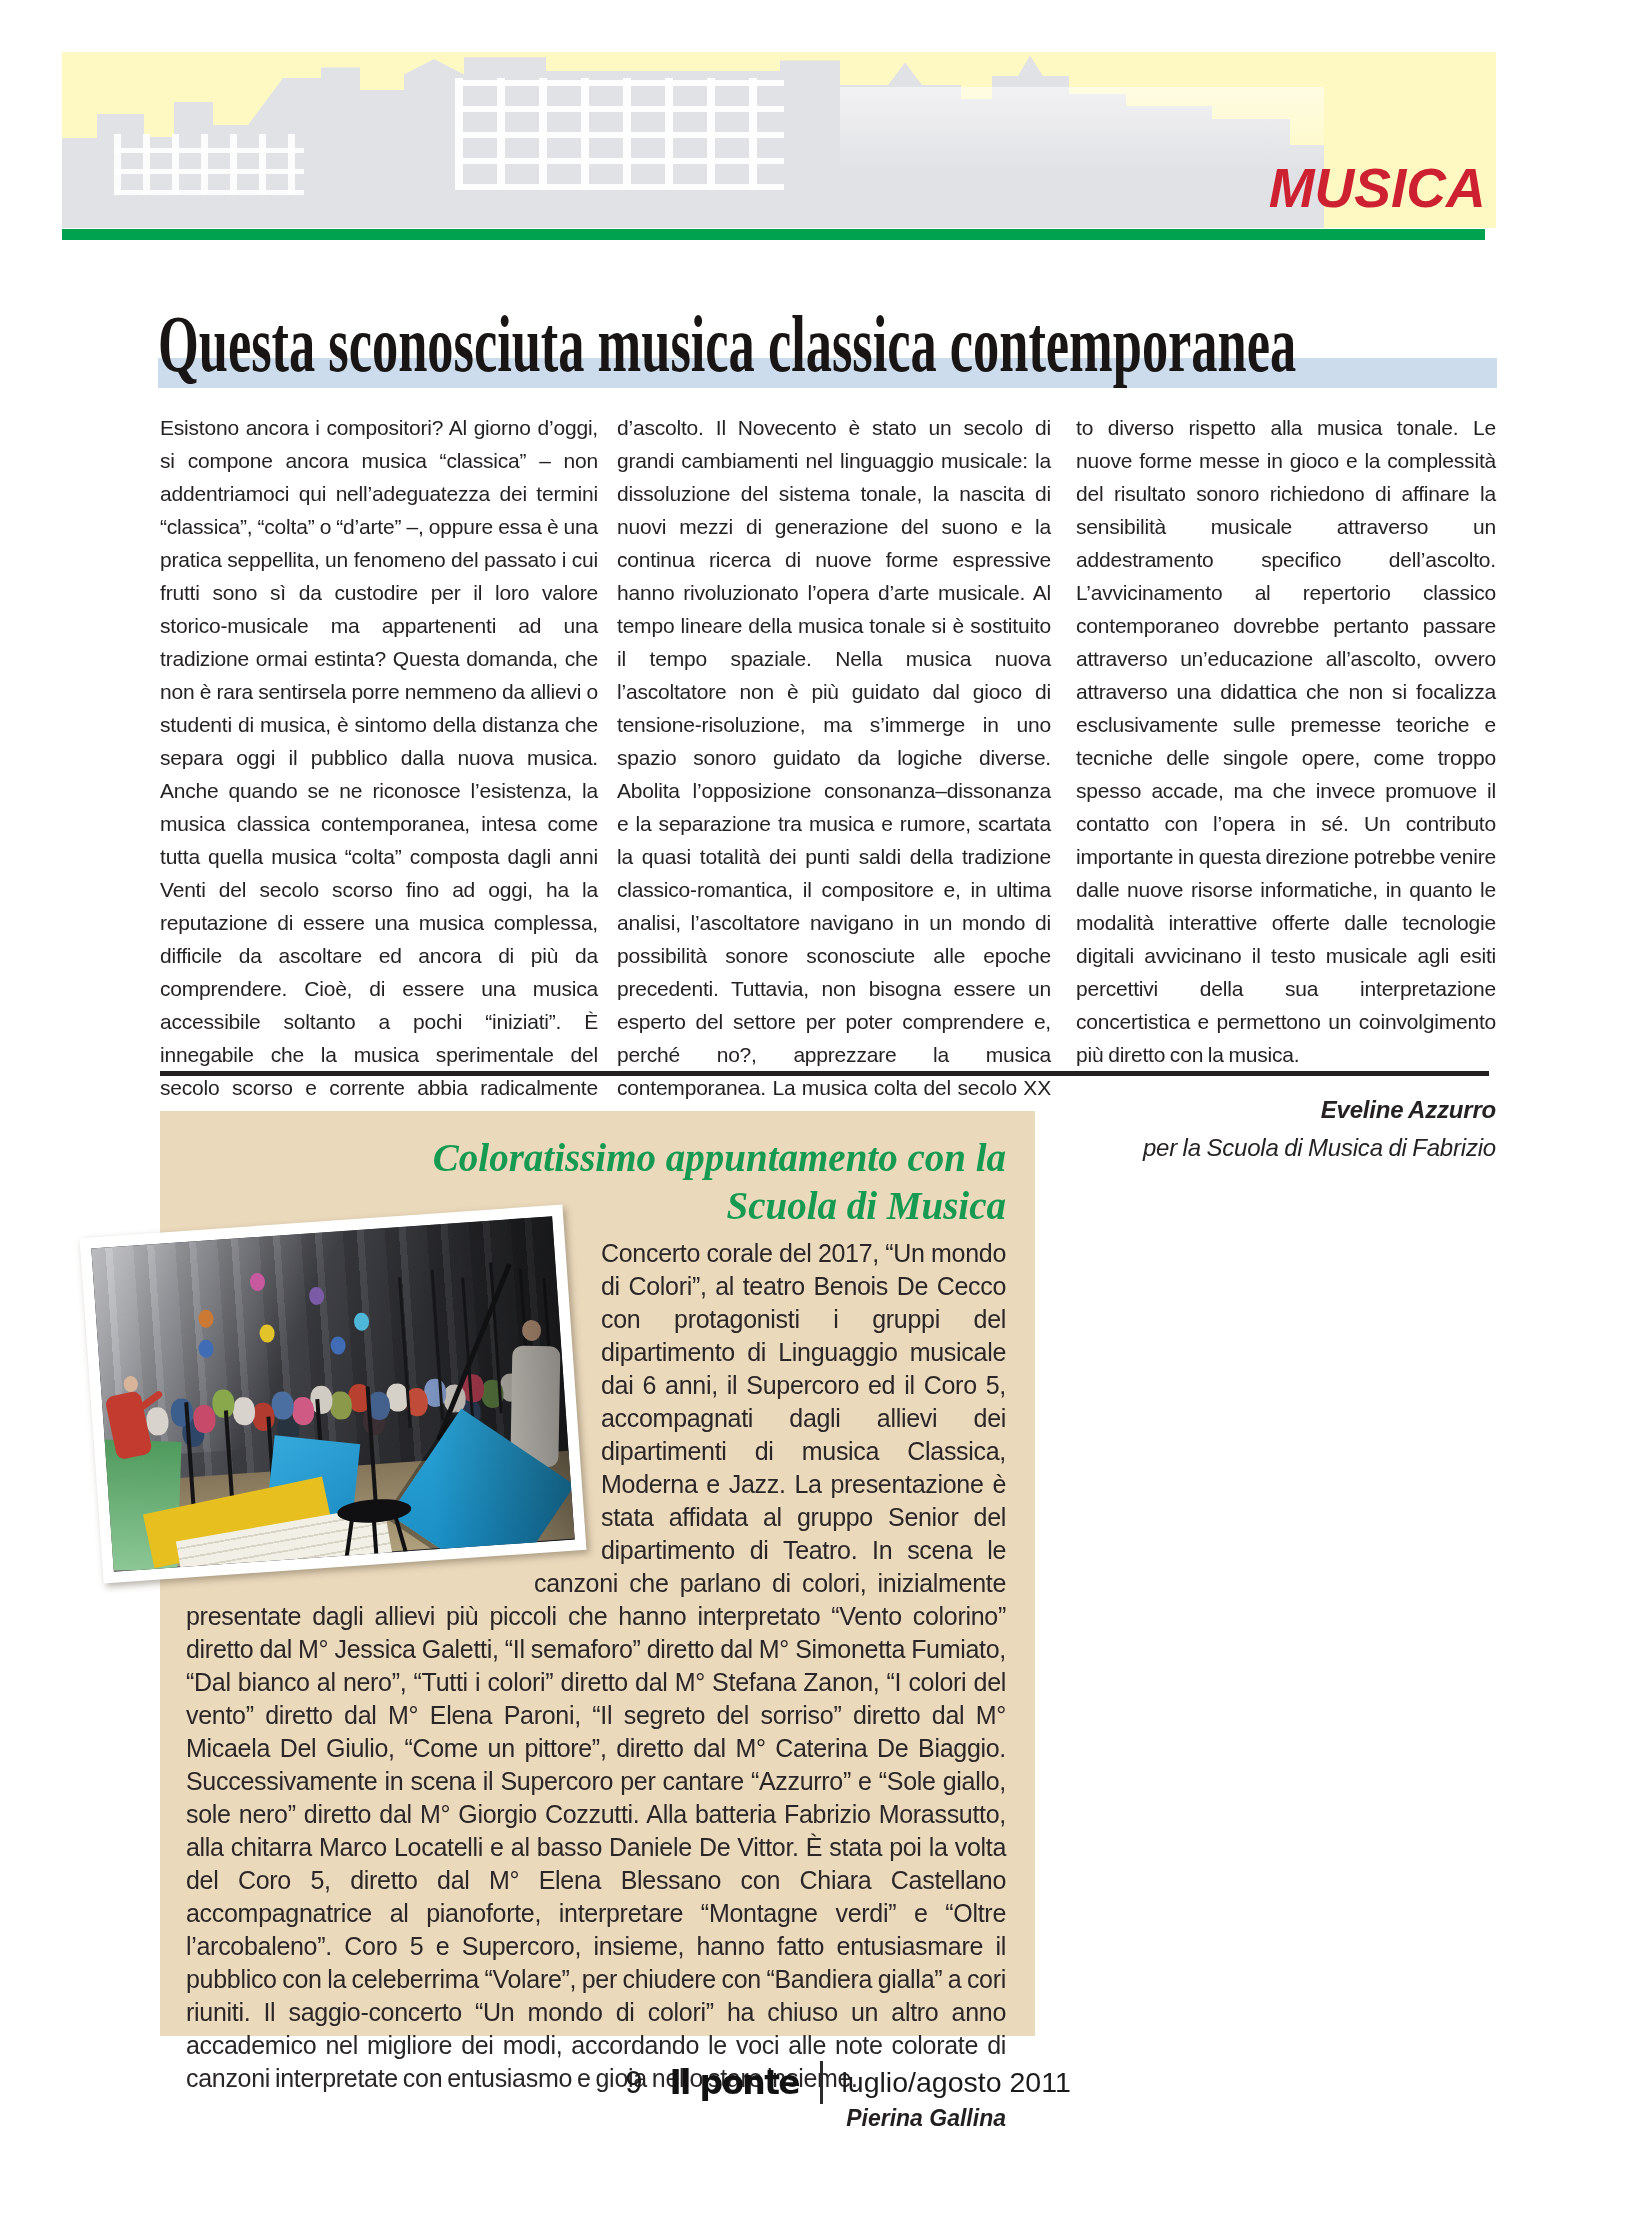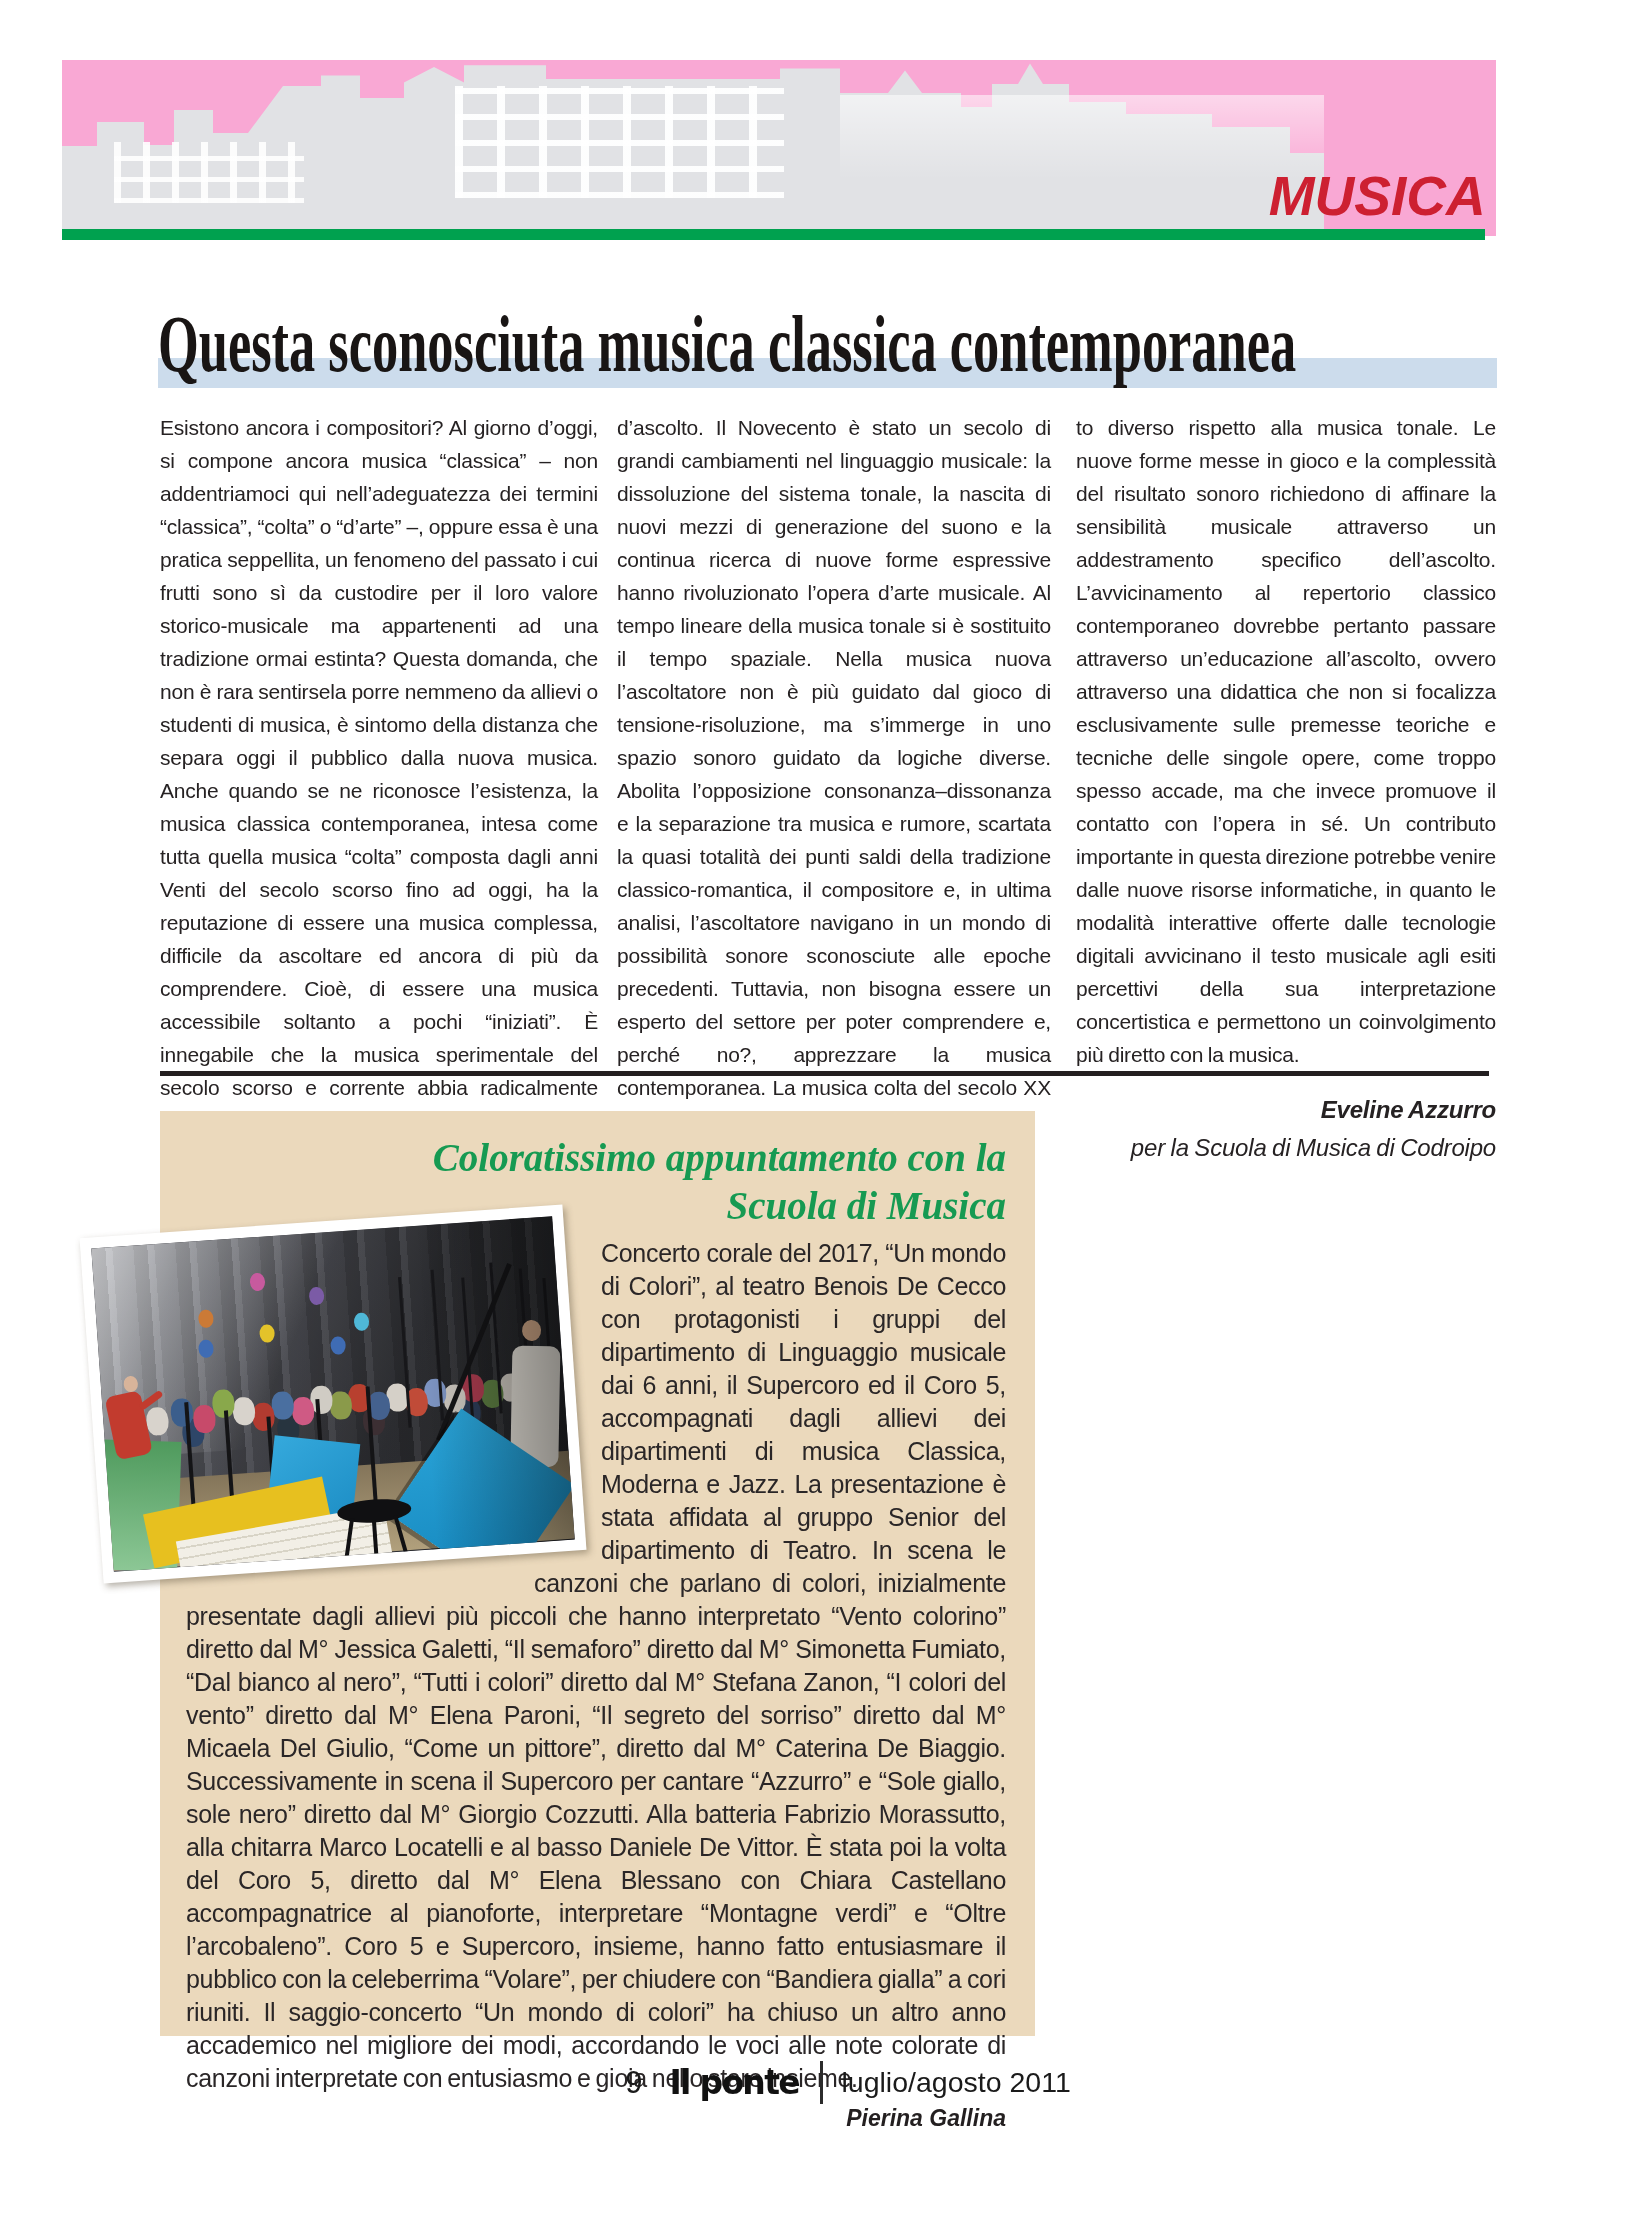--- a/index.html
+++ b/index.html
@@ -4,21 +4,21 @@
 <style>
   * { margin:0; padding:0; box-sizing:border-box; }
   body { background:#888; }
   .page {
     position:relative; width:1644px; height:2214px; background:#ffffff;
     font-family:"Liberation Sans", sans-serif; color:#231f20; overflow:hidden;
     margin:0 auto;
   }
 
   
-  .banner { position:absolute; left:62px; top:60px; width:1434px; height:176px; overflow:hidden; background:#f9a8d4; }
+  .banner { position:absolute; left:62px; top:52px; width:1434px; height:176px; overflow:hidden; background:#fef9c3; }
   .sky-base {
     position:absolute; left:0; top:0; width:1434px; height:176px; background:#e1e2e5;
     clip-path: polygon(0 86px,35px 86px,35px 62px,82px 62px,82px 85px,112px 85px,112px 50px,151px 50px,151px 73px,186px 73px,221px 26px,259px 26px,259px 15.6px,298px 15.6px,298px 38px,342px 38px,342px 22.5px,372px 7px,402px 22.5px,402px 5.2px,484px 5.2px,484px 19px,718px 19px,718px 8.6px,778px 8.6px,778px 33px,826px 33px,843px 10.4px,860px 33px,899px 33px,899px 47px,930px 47px,930px 24px,956px 24px,968px 3.5px,981px 24px,1007px 24px,1007px 42px,1064px 42px,1064px 54px,1150px 54px,1150px 67px,1228px 67px,1228px 93px,1262px 93px,1262px 176px,0 176px);
   }
   .sky-windows {
     position:absolute; left:393px; top:26px; width:329px; height:112px;
     background-image:
       repeating-linear-gradient(0deg, rgba(255,255,255,.95) 0 6px, transparent 6px 26px),
       repeating-linear-gradient(90deg, rgba(255,255,255,.95) 0 7.8px, transparent 7.8px 42px);
   }
@@ -159,21 +159,21 @@
 
   <div class="headline-band"></div>
   <div class="headline">Questa sconosciuta musica classica contemporanea</div>
 
   <div class="col col1">Esistono ancora i compositori? Al giorno d’oggi, si compone ancora musica “classica” – non addentriamoci qui nell’adeguatezza dei termini “classica”, “colta” o “d’arte” –, oppure essa è una pratica seppellita, un fenomeno del passato i cui frutti sono sì da custodire per il loro valore storico-musicale ma appartenenti ad una tradizione ormai estinta? Questa domanda, che non è rara sentirsela porre nemmeno da allievi o studenti di musica, è sintomo della distanza che separa oggi il pubblico dalla nuova musica. Anche quando se ne riconosce l’esistenza, la musica classica contemporanea, intesa come tutta quella musica “colta” composta dagli anni Venti del secolo scorso fino ad oggi, ha la reputazione di essere una musica complessa, difficile da ascoltare ed ancora di più da comprendere. Cioè, di essere una musica accessibile soltanto a pochi “iniziati”. È innegabile che la musica sperimentale del secolo scorso e corrente abbia radicalmente cambiato l’esperienza</div>
   <div class="col col2">d’ascolto. Il Novecento è stato un secolo di grandi cambiamenti nel linguaggio musicale: la dissoluzione del sistema tonale, la nascita di nuovi mezzi di generazione del suono e la continua ricerca di nuove forme espressive hanno rivoluzionato l’opera d’arte musicale. Al tempo lineare della musica tonale si è sostituito il tempo spaziale. Nella musica nuova l’ascoltatore non è più guidato dal gioco di tensione-risoluzione, ma s’immerge in uno spazio sonoro guidato da logiche diverse. Abolita l’opposizione consonanza–dissonanza e la separazione tra musica e rumore, scartata la quasi totalità dei punti saldi della tradizione classico-romantica, il compositore e, in ultima analisi, l’ascoltatore navigano in un mondo di possibilità sonore sconosciute alle epoche precedenti. Tuttavia, non bisogna essere un esperto del settore per poter comprendere e, perché no?, apprezzare la musica contemporanea. La musica colta del secolo XX e XXI richiede però un approccio all’ascol-</div>
   <div class="col col3">
     <p>to diverso rispetto alla musica tonale. Le nuove forme messe in gioco e la complessità del risultato sonoro richiedono di affinare la sensibilità musicale attraverso un addestramento specifico dell’ascolto. L’avvicinamento al repertorio classico contemporaneo dovrebbe pertanto passare attraverso un’educazione all’ascolto, ovvero attraverso una didattica che non si focalizza esclusivamente sulle premesse teoriche e tecniche delle singole opere, come troppo spesso accade, ma che invece promuove il contatto con l’opera in sé. Un contributo importante in questa direzione potrebbe venire dalle nuove risorse informatiche, in quanto le modalità interattive offerte dalle tecnologie digitali avvicinano il testo musicale agli esiti percettivi della sua interpretazione concertistica e permettono un coinvolgimento più diretto con la musica.</p>
     <div class="sig">
       <div class="sig-name">Eveline Azzurro</div>
-      <div class="sig-aff">per la Scuola di Musica di Codroipo</div>
+      <div class="sig-aff">per la Scuola di Musica di Fabrizio</div>
     </div>
   </div>
 
   <div class="article-rule"></div>
 
   <div class="feature-box">
     <div class="box-title">Coloratissimo appuntamento con la Scuola di Musica</div>
     <div class="box-body">
       <div class="wrap-a"></div>
       <div class="wrap-b"></div>

